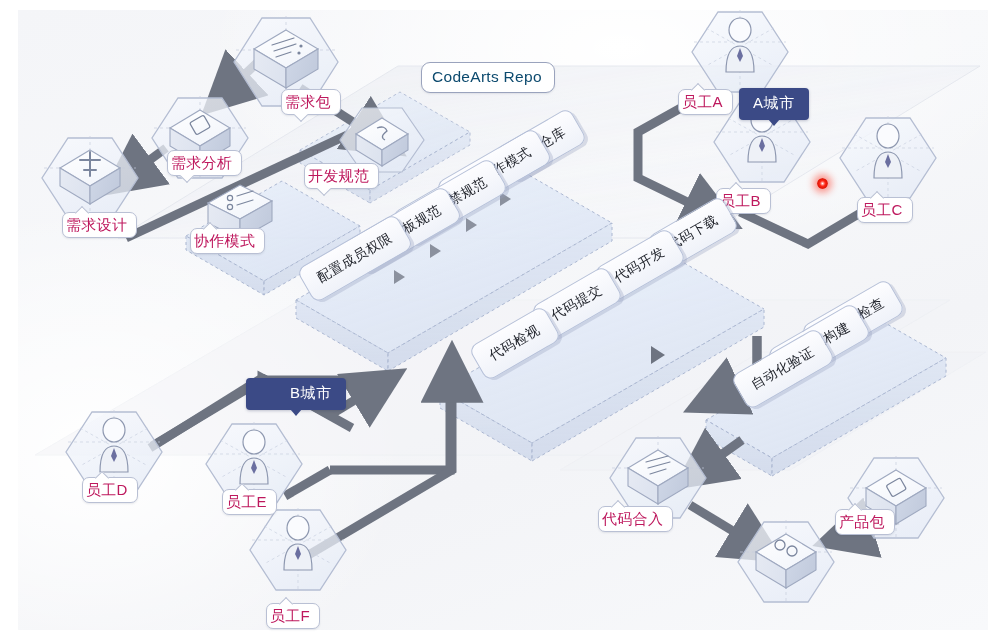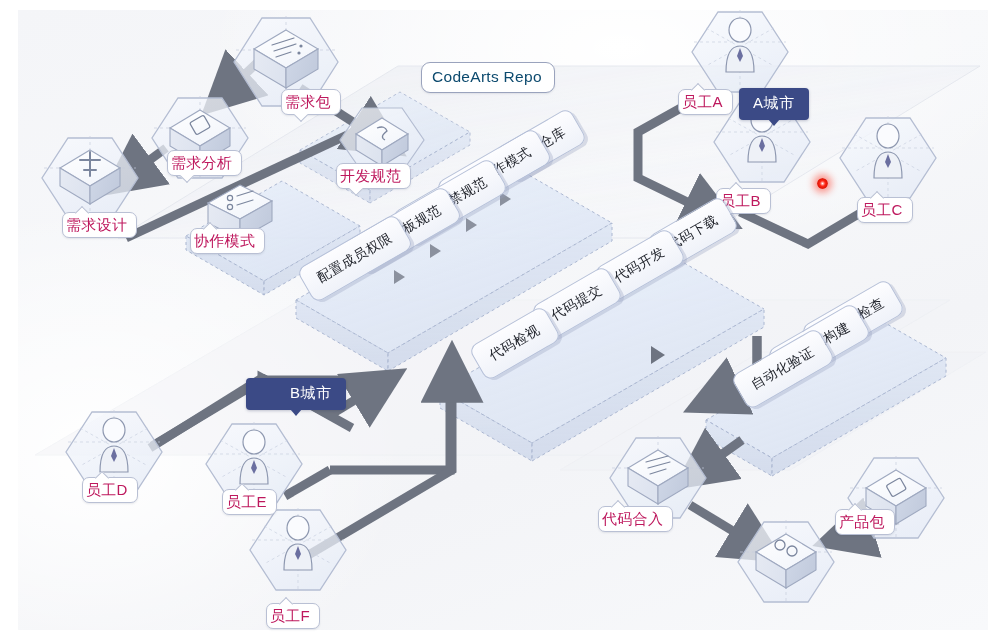--- a/index.html
+++ b/index.html
@@ -336,21 +336,21 @@
       <path d="M430,244 l11,7 l-11,7 z"></path>
       <path d="M394,270 l11,7 l-11,7 z"></path>
       <path d="M651,346 l14,9 l-14,9 z" fill="#6e7481"></path>
     </g>
   </svg>
 
   <div class="lbl en notail" style="left:421px; top:62px;">CodeArts Repo</div>
   <div class="lbl tail-b" style="left:281px; top:89px;">需求包</div>
   <div class="lbl tail-b" style="left:167px; top:150px;">需求分析</div>
   <div class="lbl tail-t" style="left:62px; top:212px;">需求设计</div>
-  <div class="lbl tail-b" style="left:304px; top:163px;margin-left:32px;">开发规范</div>
+  <div class="lbl tail-b" style="left:304px; top:163px;">开发规范</div>
   <div class="lbl tail-t" style="left:190px; top:228px;">协作模式</div>
   <div class="lbl tail-t" style="left:598px; top:506px;">代码合入</div>
   <div class="lbl tail-t" style="left:835px; top:509px;">产品包</div>
 
   <div class="lbl tail-t" style="left:678px; top:89px;">员工A</div>
   <div class="lbl tail-t" style="left:716px; top:188px;">员工B</div>
   <div class="lbl tail-t" style="left:857px; top:197px;">员工C</div>
   <div class="lbl tail-t" style="left:82px; top:477px;">员工D</div>
   <div class="lbl tail-t" style="left:222px; top:489px;">员工E</div>
   <div class="lbl tail-t" style="left:266px; top:575px;margin-top:28px;">员工F</div>

